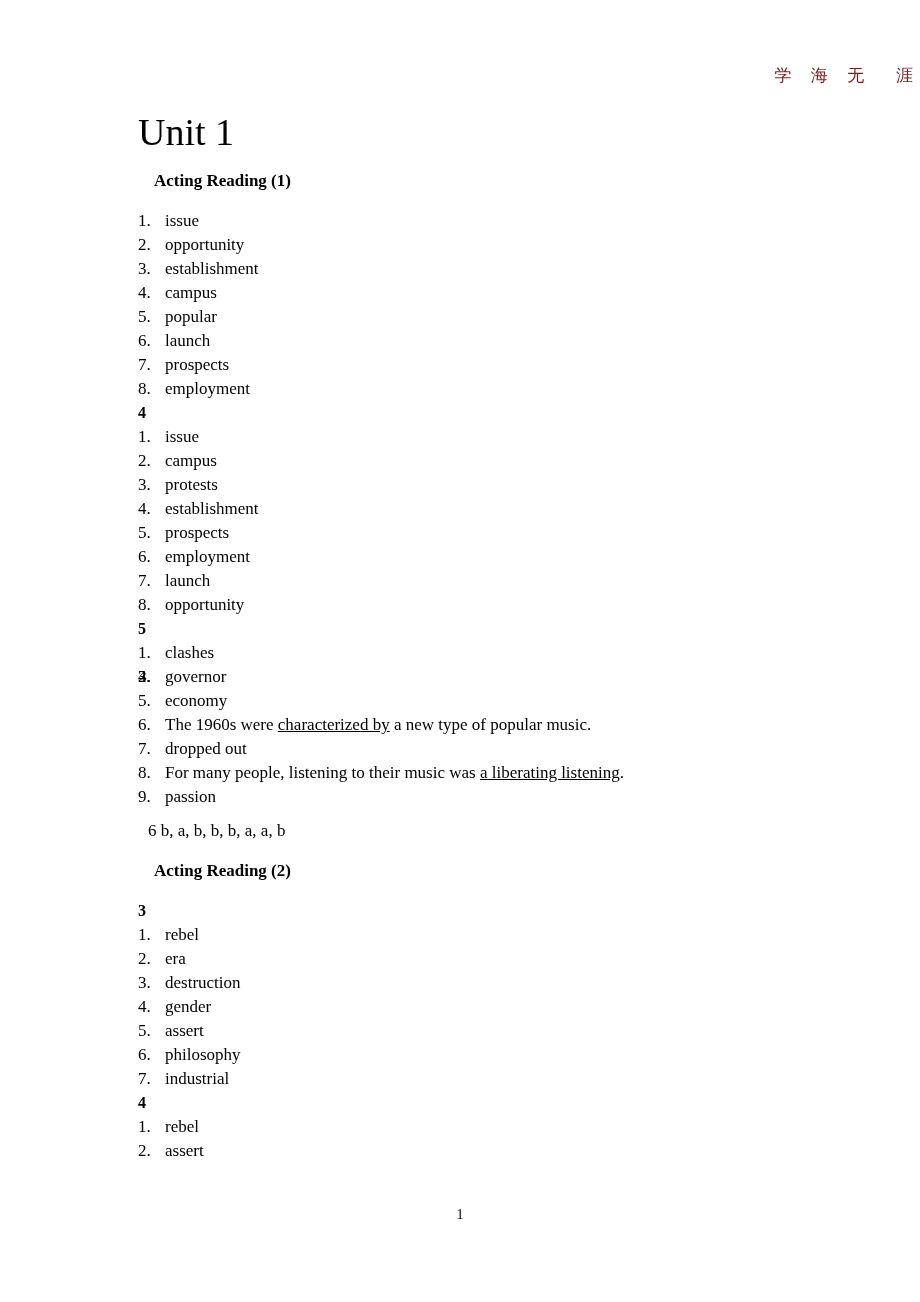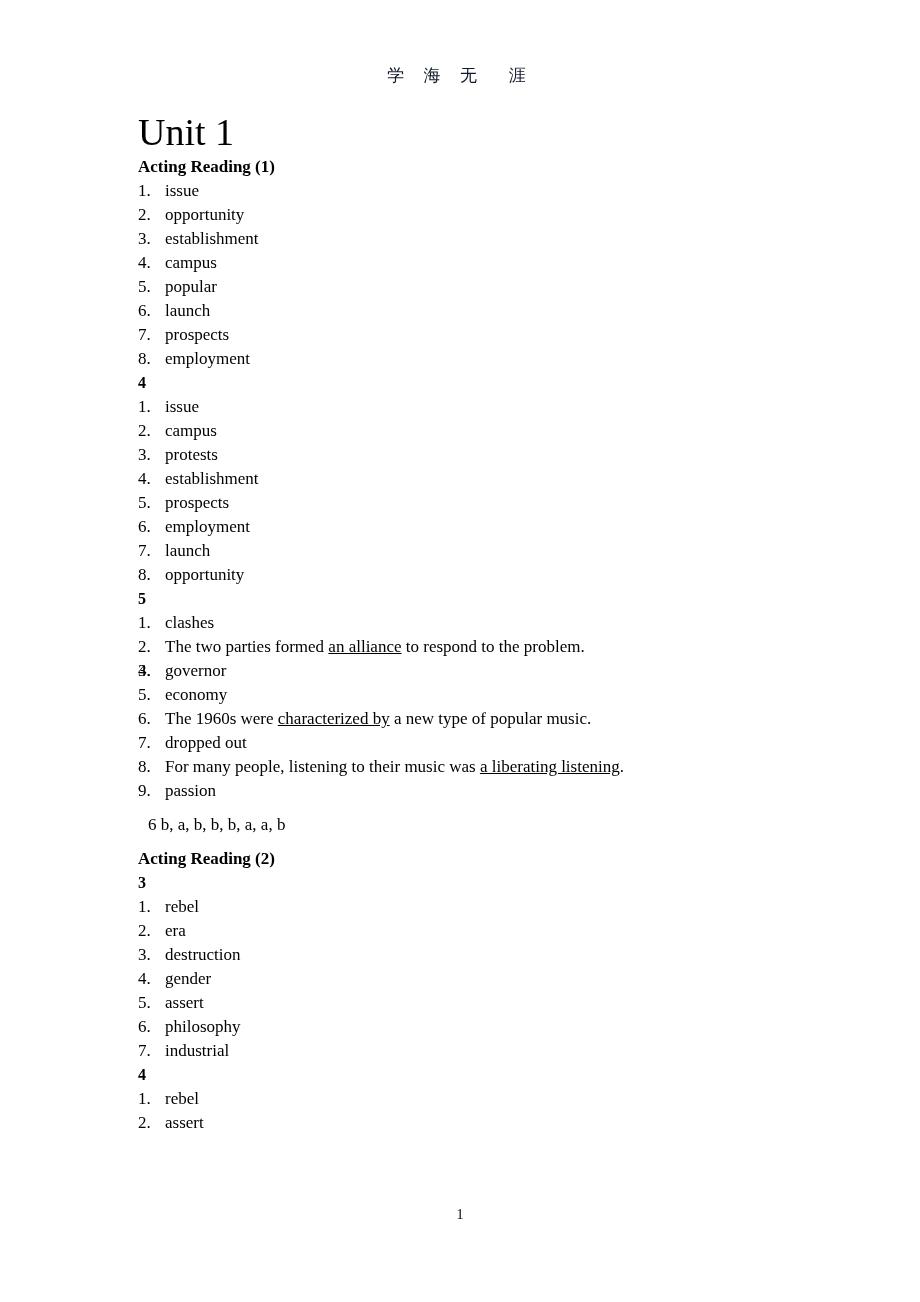--- a/index.html
+++ b/index.html
@@ -23,24 +23,24 @@
     height: 1302px;
     background: #ffffff;
   }
 
   
   .running-header {
     position: absolute;
     top: 64px;
     left: 0;
     width: 920px;
-    text-align: center;
+    text-align: right;
     font-size: 17px;
     letter-spacing: 7px;
-    color: #0f172a;
+    color: #7f1d1d;
     font-family: "DejaVu Sans", "Liberation Sans", sans-serif;
     white-space: pre;
   }
 
   
   .content {
     position: absolute;
     left: 138px;
     top: 112px;
     width: 640px;
@@ -52,21 +52,21 @@
     line-height: 1.08;
     margin: 0 0 2px 0;
     letter-spacing: 0px;
     font-family: "Liberation Serif", "DejaVu Serif", serif;
   }
 
   .section-heading {
     font-size: 17px;
     font-weight: bold;
     line-height: 24px;
-    margin: 0;
+    margin: 16px;
     white-space: pre;
   }
 
   .group-number {
     font-size: 16px;
     font-weight: bold;
     line-height: 24px;
     margin: 0;
     white-space: pre;
   }
@@ -148,21 +148,21 @@
           <li><span class="marker">3.</span><span class="itemtext">protests</span></li>
           <li><span class="marker">4.</span><span class="itemtext">establishment</span></li>
           <li><span class="marker">5.</span><span class="itemtext">prospects</span></li>
           <li><span class="marker">6.</span><span class="itemtext">employment</span></li>
           <li><span class="marker">7.</span><span class="itemtext">launch</span></li>
           <li><span class="marker">8.</span><span class="itemtext">opportunity</span></li>
         </ol>
         <div class="group-number">5</div>
         <ol class="numlist">
           <li><span class="marker">1.</span><span class="itemtext">clashes</span></li>
-          <li><span class="marker">2.</span><span class="itemtext"><span>The two parties formed </span><span class="u">an alliance</span><span> to respond to the problem.</span></span></li>
+          <li><span class="marker">2.</span></li>
           <li><span class="marker">3.</span></li>
           <li><span class="marker">4.</span><span class="itemtext">governor</span></li>
           <li><span class="marker">5.</span><span class="itemtext">economy</span></li>
           <li><span class="marker">6.</span><span class="itemtext"><span>The 1960s were </span><span class="u">characterized by</span><span> a new type of popular music.</span></span></li>
           <li><span class="marker">7.</span><span class="itemtext">dropped out</span></li>
           <li><span class="marker">8.</span><span class="itemtext"><span>For many people, listening to their music was </span><span class="u">a liberating listening</span><span>.</span></span></li>
           <li><span class="marker">9.</span><span class="itemtext">passion</span></li>
         </ol>
         <div class="plain-line">6 b, a, b, b, b, a, a, b</div>
         <div class="section-heading">Acting Reading (2)</div>

